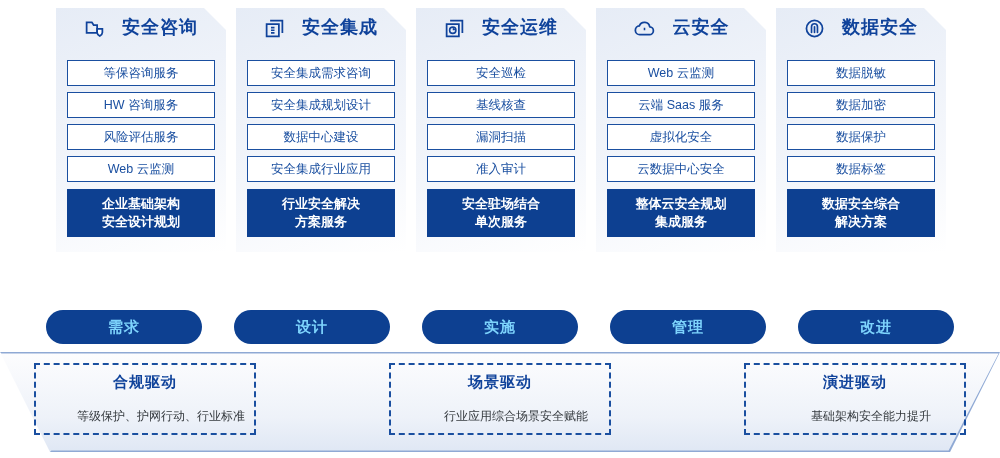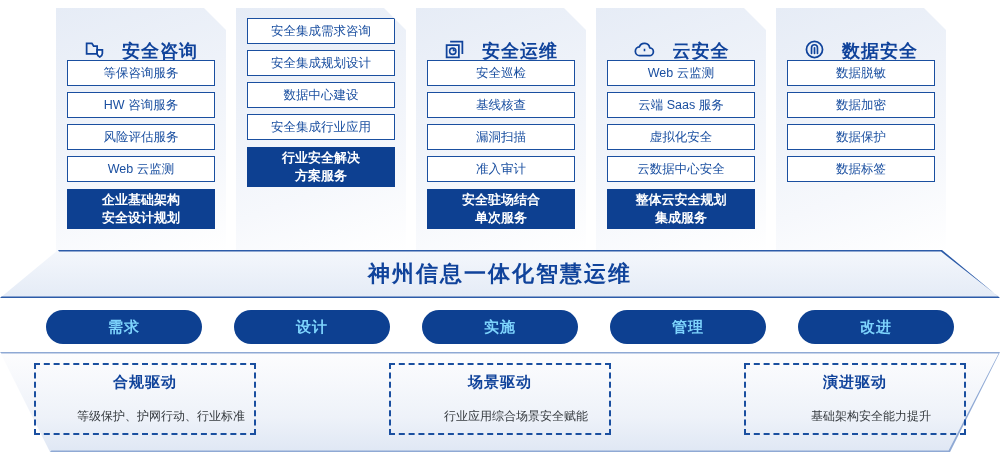--- a/index.html
+++ b/index.html
@@ -22,21 +22,21 @@
   .pillar {
     position: relative;
     width: 170px; height: 244px;
     padding: 10px 10px 0 10px;
     background: linear-gradient(160deg, #e6ecf6 0%, #eef2f9 35%, #f6f8fc 70%, #ffffff 100%);
     -webkit-clip-path: polygon(0 0, calc(100% - 22px) 0, 100% 22px, 100% 100%, 0 100%);
     clip-path: polygon(0 0, calc(100% - 22px) 0, 100% 22px, 100% 100%, 0 100%);
     display: flex; flex-direction: column; align-items: center;
   }
   .pillar-head {
-    display: flex; align-items: flex-end; justify-content: center;
+    display: flex; align-items: flex-start; justify-content: center;
     gap: 17px;
     height: 42px;
     width: 100%;
   }
   .pillar-head .icon { display: flex; align-items: center; }
   .pillar-title {
     font-size: 18px; font-weight: bold; color: #10439b;
     letter-spacing: 1px; line-height: 1;
   }
   .items { width: 148px; display: flex; flex-direction: column; gap: 6px; }
@@ -47,21 +47,21 @@
     color: #1a4fa0;
     font-size: 12.5px;
     display: flex; align-items: center; justify-content: center;
     white-space: nowrap;
   }
   .item.highlight {
     background: #0d4091;
     border-color: #0d4091;
     color: #ffffff;
     font-weight: bold;
-    height: 40px;
+    height: 48px;
     flex-direction: column;
     line-height: 1.35;
     font-size: 13px;
     margin-top: 1px;
   }
 
   
   .banner {
     position: absolute;
     left: 0; top: 250px;
@@ -163,20 +163,30 @@
         <div class="item">风险评估服务</div>
         <div class="item">Web 云监测</div>
         <div class="item highlight">
           <span>企业基础架构</span>
           <span>安全设计规划</span>
         </div>
       </div>
     </div>
 
     <div class="pillar">
+      <div class="pillar-head">
+        <span class="icon">
+          <svg width="21" height="21" viewBox="0 0 24 24" fill="none" stroke="#10439b" stroke-width="2">
+            <path d="M7 3h14v14"></path>
+            <rect x="3" y="7" width="14" height="14"></rect>
+            <path d="M8 11h4M8 14h4M8 17h4" stroke-width="1.8"></path>
+          </svg>
+        </span>
+        <span class="pillar-title">安全集成</span>
+      </div>
       <div class="items">
         <div class="item">安全集成需求咨询</div>
         <div class="item">安全集成规划设计</div>
         <div class="item">数据中心建设</div>
         <div class="item">安全集成行业应用</div>
         <div class="item highlight">
           <span>行业安全解决</span>
           <span>方案服务</span>
         </div>
       </div>
@@ -237,30 +247,29 @@
             <path d="M12 16.5V10" stroke-linecap="round"></path>
           </svg>
         </span>
         <span class="pillar-title">数据安全</span>
       </div>
       <div class="items">
         <div class="item">数据脱敏</div>
         <div class="item">数据加密</div>
         <div class="item">数据保护</div>
         <div class="item">数据标签</div>
+        <div class="item highlight">
+          <span>数据安全综合</span>
+          <span>解决方案</span>
+        </div>
       </div>
     </div>
 
   </div>
 
-  <div class="banner">
-    <div class="banner-shape"></div>
-    <div class="banner-edge"></div>
-    <div class="banner-text">神州信息一体化智慧运维</div>
-  </div>
 
   <div class="phases">
     <div class="phase">需求</div>
     <div class="phase">设计</div>
     <div class="phase">实施</div>
     <div class="phase">管理</div>
     <div class="phase">改进</div>
   </div>
 
   <div class="drivers">

